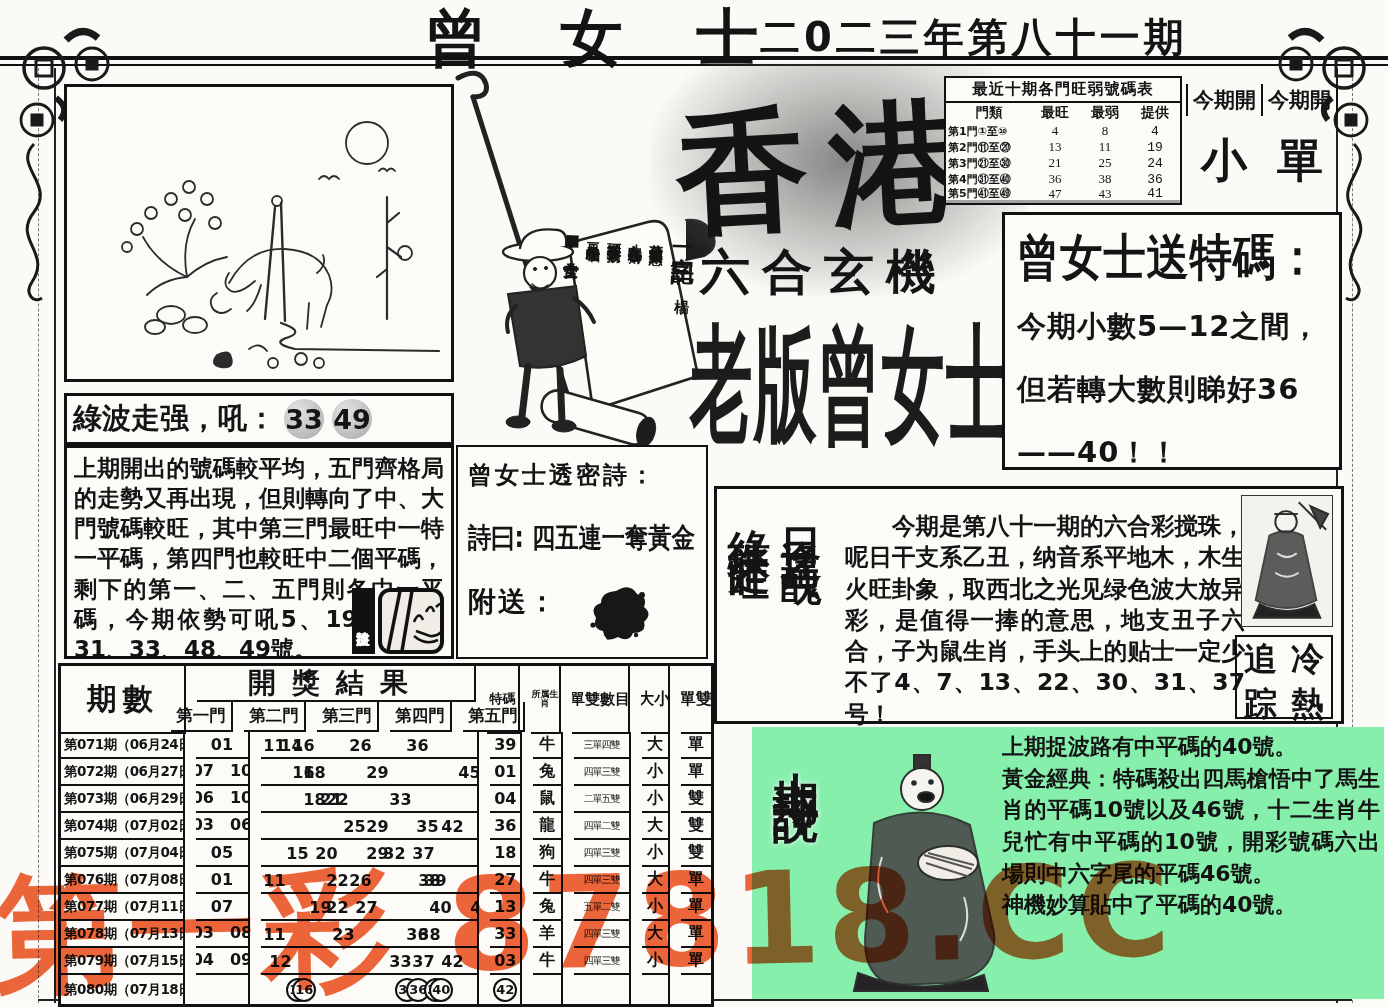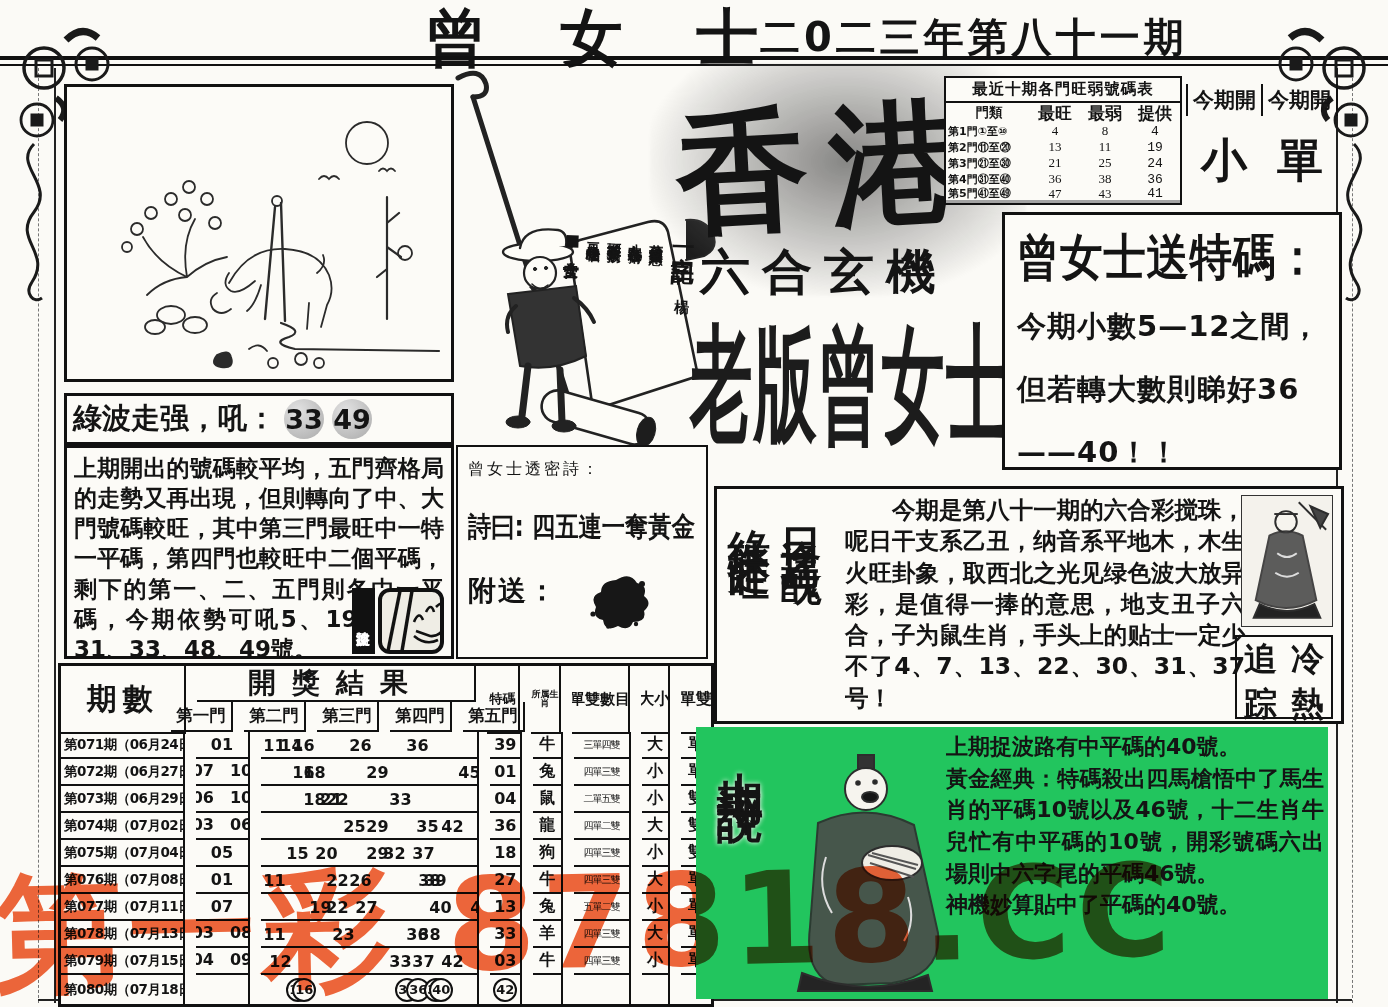--- a/index.html
+++ b/index.html
@@ -53,21 +53,21 @@
   .hotcold{position:absolute;left:944px;top:76px;width:238px;border:2.5px solid #111;background:#fcfbf7;}
   .hc-title{height:25px;display:flex;align-items:center;justify-content:center;font-size:15.5px;font-weight:900;
             letter-spacing:1px;border-bottom:2px solid #111;white-space:nowrap;}
   .hc-row{display:flex;height:16px;align-items:center;}
   .hc-row.hd{height:20px;font-weight:900;}
   .hc-c{overflow:hidden;white-space:nowrap;text-align:center;font-size:13px;}
   .hc-c:nth-child(1){width:84px;font-size:11px;font-weight:800;text-align:left;padding-left:2px;}
   .hc-c:nth-child(2){width:50px;}
   .hc-c:nth-child(3){width:50px;}
   .hc-c:nth-child(4){width:50px;font-family:Liberation Mono, monospace;}
-  .hc-row.hd .hc-c{font-size:17px;}
+  .hc-row.hd .hc-c{font-size:14px;}
   .hc-row.hd .hc-c:nth-child(1){text-align:center;font-size:13.5px;}
   .hc-num{font-family:"Liberation Serif","DejaVu Serif",serif;}
   .hotcold .last{border-bottom:3px solid #a3a3a3;}
 
   
   .thisissue{position:absolute;left:1186px;top:84px;width:152px;}
   .ti-heads{display:flex;}
   .ti-h{flex:1;font-size:21px;font-weight:900;text-align:center;border-left:2.5px solid #111;padding:2px 0;white-space:nowrap;}
   .ti-h:last-child{border-right:2.5px solid #111;}
   .ti-vals{display:flex;margin-top:14px;}
@@ -86,31 +86,31 @@
         display:inline-flex;align-items:center;justify-content:center;font-size:27px;font-weight:900;margin-left:8px;}
   .gw-para{position:absolute;left:64px;top:445px;width:390px;height:214px;border:3px solid #111;background:#fcfbf7;
            padding:5px 7px;font-size:23px;font-weight:700;line-height:1.31;text-align:justify;overflow:hidden;}
   .wave-stamp{position:absolute;left:352px;top:588px;display:flex;background:#fcfbf7;}
   .ws-label{width:23px;background:#111;color:#fff;writing-mode:vertical-rl;text-orientation:upright;
             font-size:14px;font-weight:700;display:flex;align-items:center;justify-content:center;}
   .ws-pic{margin-left:3px;}
 
   
   .poembox{position:absolute;left:456px;top:445px;width:252px;height:214px;border:2.5px solid #111;background:#fcfbf7;padding:12px 10px;}
-  .sp-title{font-size:16px;font-weight:400;letter-spacing:3px;white-space:nowrap;}
+  .sp-title{font-size:24px;font-weight:700;letter-spacing:3px;white-space:nowrap;}
   .sp-verse{font-size:24px;font-weight:900;margin-top:28px;white-space:nowrap;transform:scale(.97,1.15);transform-origin:left top;}
   .sp-bonus-row{display:flex;align-items:flex-start;margin-top:32px;}
   .sp-bonus{font-size:28px;font-weight:800;letter-spacing:2px;}
 
   
   .analysis{position:absolute;left:714px;top:486px;width:630px;height:238px;border:3px solid #111;background:#fcfbf7;}
   .vslogans{position:absolute;left:6px;top:6px;height:224px;display:flex;}
   .vslogan{writing-mode:vertical-rl;text-orientation:upright;font-size:42px;font-weight:900;line-height:1;
            height:224px;display:flex;align-items:center;letter-spacing:12px;margin:0 5px;}
-  .an-para{position:absolute;left:128px;top:6px;width:400px;font-size:23.5px;font-weight:700;line-height:1.33;
+  .an-para{position:absolute;left:128px;top:22px;width:400px;font-size:23.5px;font-weight:700;line-height:1.33;
            text-align:justify;text-indent:2em;}
   .deity{position:absolute;right:8px;top:6px;border:1.5px solid #333;background:#f4f2ec;}
   .chase{position:absolute;right:8px;top:146px;width:98px;height:84px;border:2.5px solid #111;
          display:grid;grid-template-columns:1fr 1fr;}
   .chase div{display:flex;align-items:center;justify-content:center;font-size:33px;font-weight:900;}
 
   
   .results{position:absolute;left:58px;top:663px;width:656px;border:3px solid #111;background:#fcfbf7;}
   .trow{display:flex;gap:11px;}
   .tc{border-right:2px solid #111;border-bottom:2px solid #111;display:flex;align-items:center;justify-content:center;
@@ -136,21 +136,21 @@
   .c-sp{font-size:16px;font-weight:800;}
   .c-zo{font-size:16px;font-weight:700;}
   .c-oe{font-size:10px;font-weight:400;letter-spacing:-1px;}
   .c-sz,.c-db{font-size:16px;font-weight:700;}
   .circ{box-sizing:border-box;width:24px;height:24px;border:2px solid #111;border-radius:50%;
         display:inline-flex !important;align-items:center;justify-content:center;font-size:13px !important;font-weight:800 !important;
         background:#fcfbf7;}
   .c-wide .circ{top:50%;}
 
   
-  .review{position:absolute;left:696px;top:727px;width:632px;height:272px;background:#22c55e;}
+  .review{position:absolute;left:752px;top:727px;width:632px;height:272px;background:#86efac;}
   .rv-title{position:absolute;left:14px;top:8px;height:258px;writing-mode:vertical-rl;text-orientation:upright;
             font-size:46px;font-weight:900;display:flex;align-items:center;letter-spacing:8px;text-shadow:0 0 5px #fbfaf6;}
   .rv-sage{position:absolute;left:84px;top:10px;}
   .rv-text{position:absolute;left:250px;top:4px;width:378px;font-size:22px;font-weight:700;line-height:1.44;text-align:justify;}
   .rv-text p{margin:0;}
 
   
   .watermark{position:absolute;left:-6px;top:838px;font-size:128px;font-weight:900;letter-spacing:6px;white-space:nowrap;
              color:#ee5a2b;mix-blend-mode:multiply;opacity:.92;transform:rotate(-1.2deg);pointer-events:none;z-index:50;}
 

